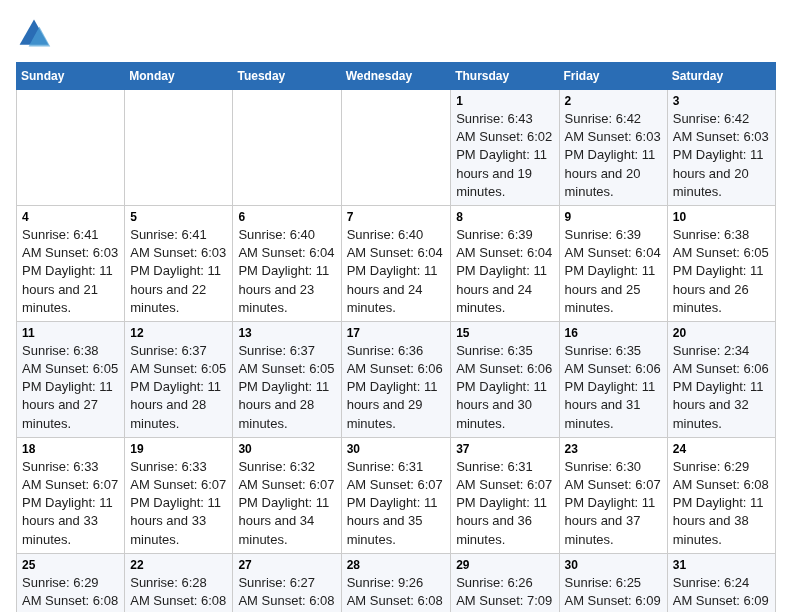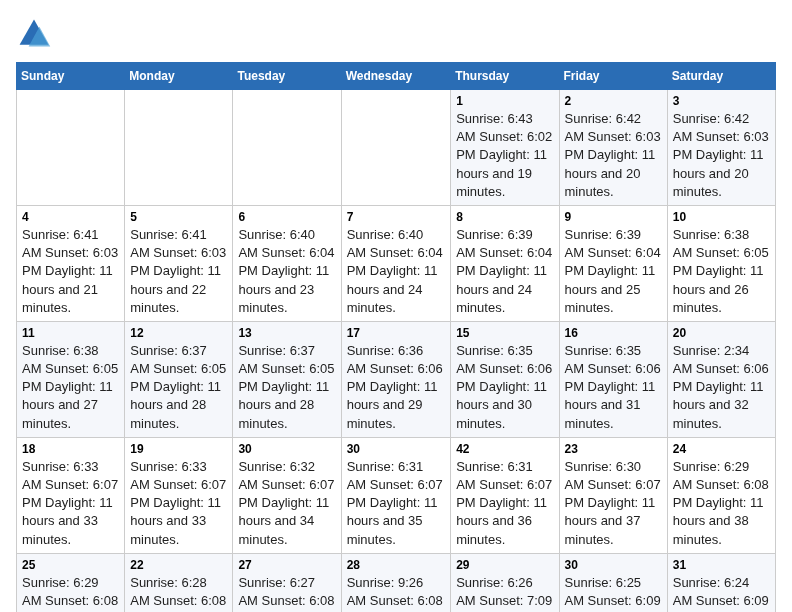--- a/index.html
+++ b/index.html
@@ -251,21 +251,21 @@
 Sunset: 6:07 PM
 Daylight: 11 hours and 34 minutes.</div>
         </td>
         <td>
           <span class="day-num">30</span>
           <div class="day-info">Sunrise: 6:31 AM
 Sunset: 6:07 PM
 Daylight: 11 hours and 35 minutes.</div>
         </td>
         <td>
-          <span class="day-num">42</span>
+          <span class="day-num">37</span>
           <div class="day-info">Sunrise: 6:31 AM
 Sunset: 6:07 PM
 Daylight: 11 hours and 36 minutes.</div>
         </td>
         <td>
           <span class="day-num">23</span>
           <div class="day-info">Sunrise: 6:30 AM
 Sunset: 6:07 PM
 Daylight: 11 hours and 37 minutes.</div>
         </td>

